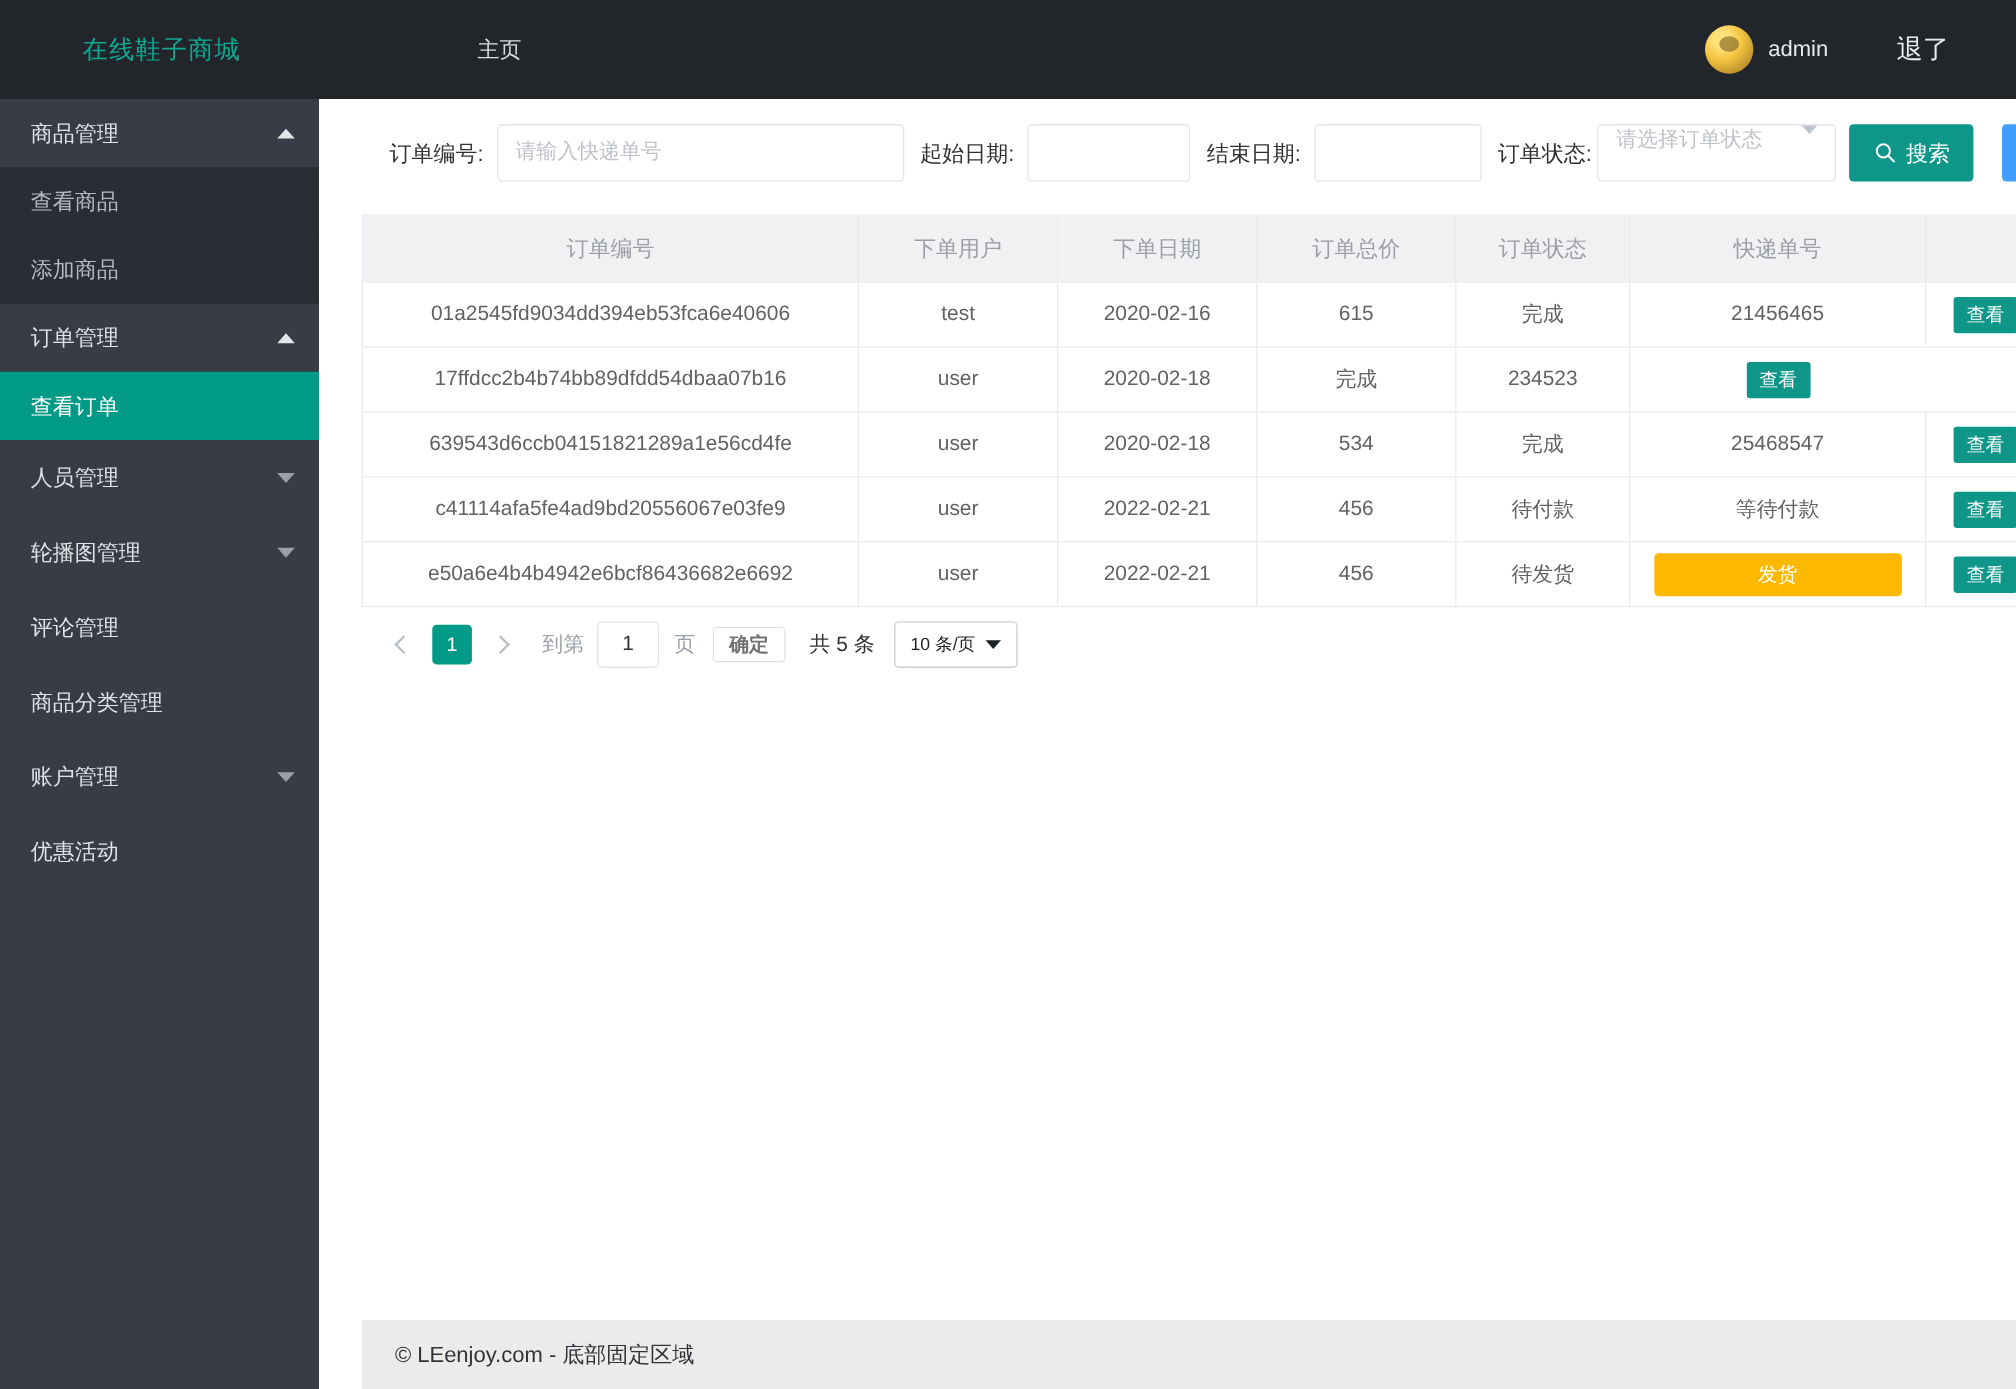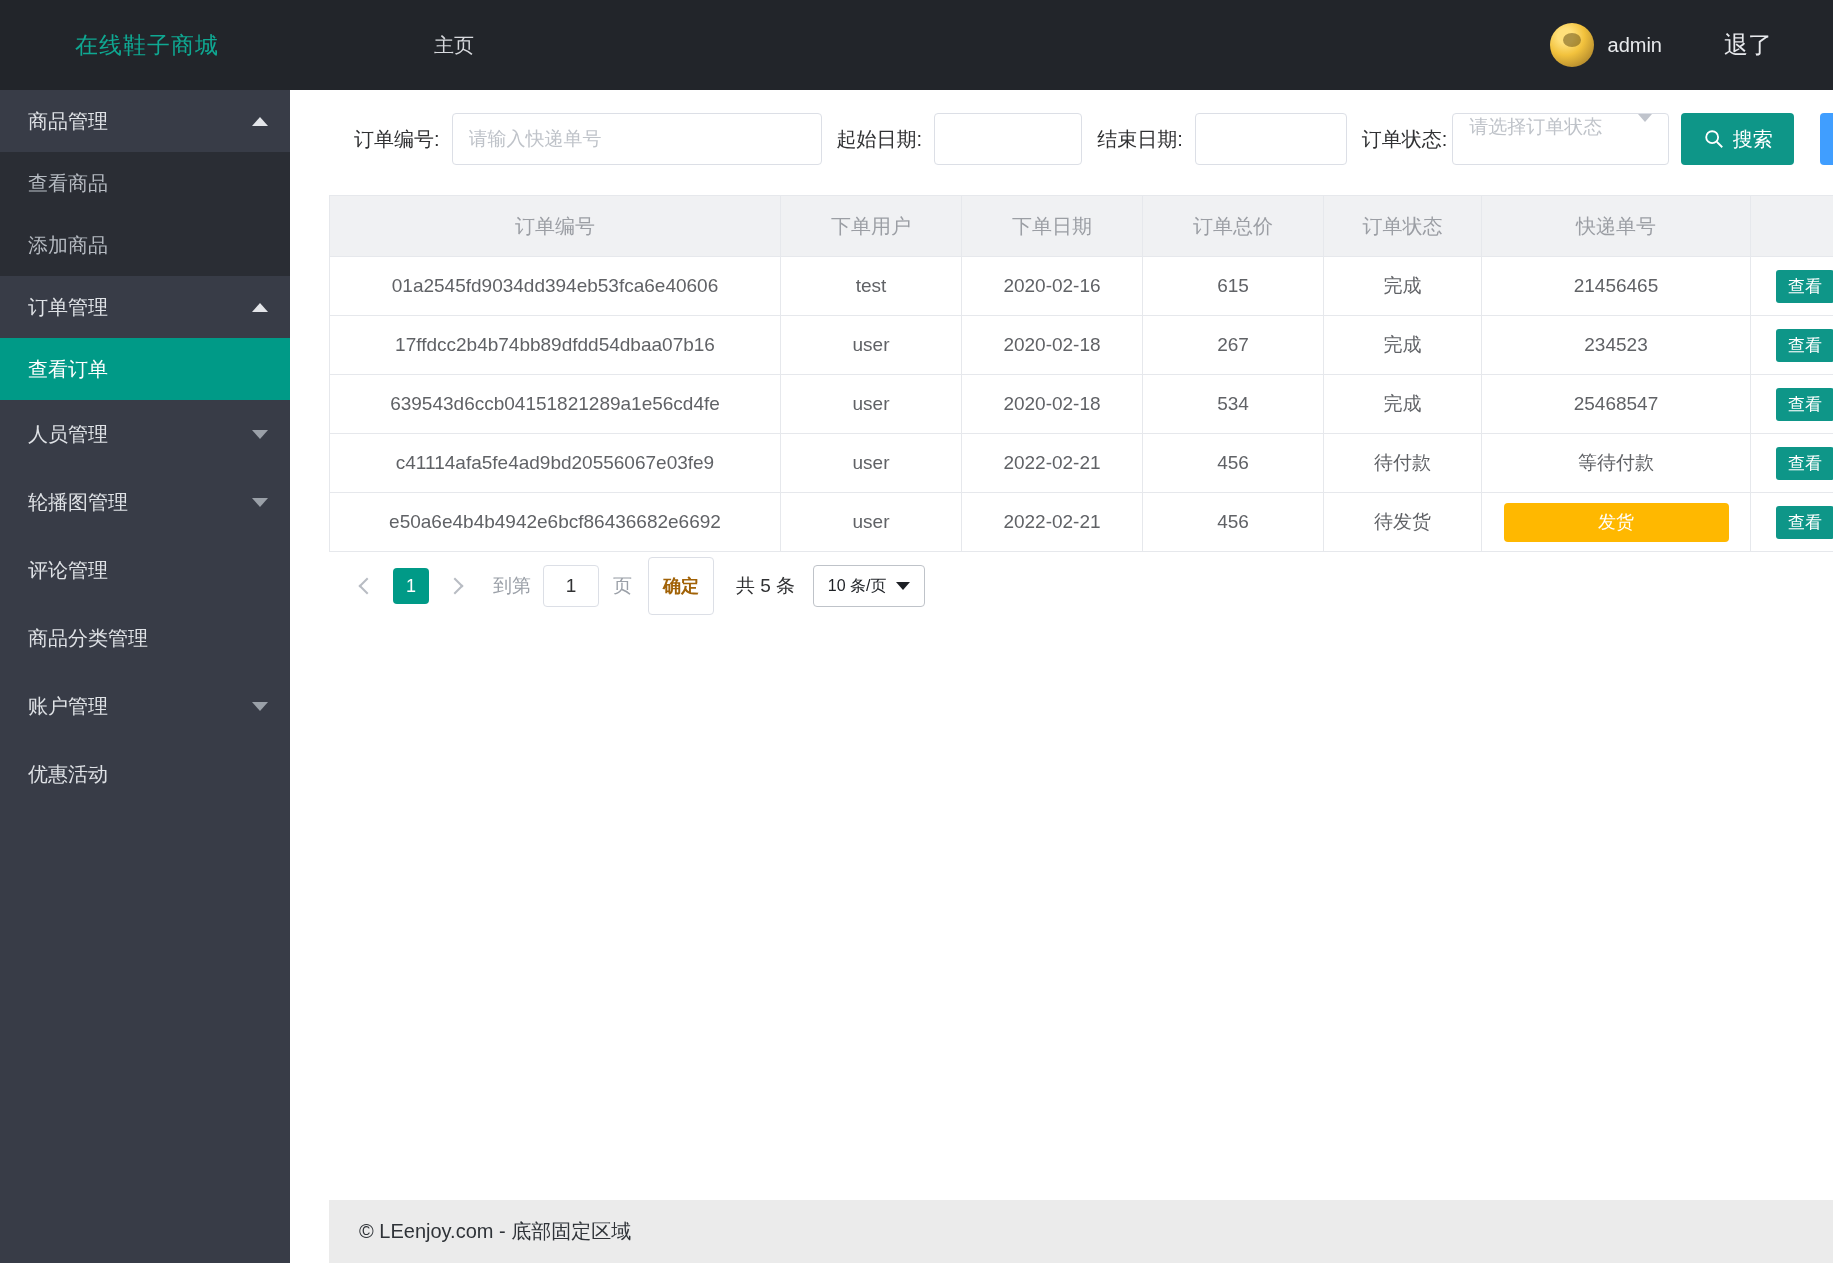--- a/index.html
+++ b/index.html
@@ -78,22 +78,22 @@
     font-size:19px;color:#6e727a;}
   .chev{width:12px;height:12px;border-left:2px solid #b8bcc3;border-bottom:2px solid #b8bcc3;cursor:pointer;}
   .chev.prev{transform:rotate(45deg);margin-right:20px;}
   .chev.next{transform:rotate(-135deg);margin-left:20px;}
   .page-num{width:36px;height:36px;background:var(--active);color:#fff;border-radius:4px;display:flex;
     align-items:center;justify-content:center;font-size:18px;cursor:pointer;}
   .goto-label{margin-left:32px;color:#9ba0a8;}
   .goto-input{width:56px;height:42px;border:1px solid #dcdfe6;border-radius:4px;margin-left:12px;
     text-align:center;font-size:19px;color:#303133;outline:none;font-family:inherit;}
   .page-unit{margin-left:14px;color:#9ba0a8;}
-  .confirm-btn{margin-left:16px;width:66px;height:58px;background:#fff;border:1px solid #dcdfe6;border-radius:4px;
-    font-size:18px;font-weight:700;color:#a16207;cursor:pointer;font-family:inherit;}
+  .confirm-btn{margin-left:16px;width:66px;height:32px;background:#fff;border:1px solid #dcdfe6;border-radius:4px;
+    font-size:18px;font-weight:700;color:#737373;cursor:pointer;font-family:inherit;}
   .total-label{margin-left:22px;color:#303133;}
   .size-select{margin-left:18px;width:112px;height:42px;border:1px solid #bfc3c9;border-radius:4px;
     display:flex;align-items:center;justify-content:center;gap:10px;font-size:16px;color:#1d2025;cursor:pointer;}
   .size-select .caret{border-top-color:#1d2025;margin-left:0;}
 
   .spacer{flex:1;}
 
   
   .footer{height:63px;flex:0 0 63px;background:var(--footer-bg);display:flex;align-items:center;
     padding-left:30px;font-size:20px;color:#2f3338;}
@@ -209,21 +209,20 @@
           <div class="t-cell">21456465</div>
           <div class="t-cell">
             <button class="view-btn">查看</button>
           </div>
         </div>
 
         <div class="t-row">
           <div class="t-cell">17ffdcc2b4b74bb89dfdd54dbaa07b16</div>
           <div class="t-cell">user</div>
           <div class="t-cell">2020-02-18</div>
-          <div class="t-cell">267</div>
           <div class="t-cell">完成</div>
           <div class="t-cell">234523</div>
           <div class="t-cell">
             <button class="view-btn">查看</button>
           </div>
         </div>
 
         <div class="t-row">
           <div class="t-cell">639543d6ccb04151821289a1e56cd4fe</div>
           <div class="t-cell">user</div>

